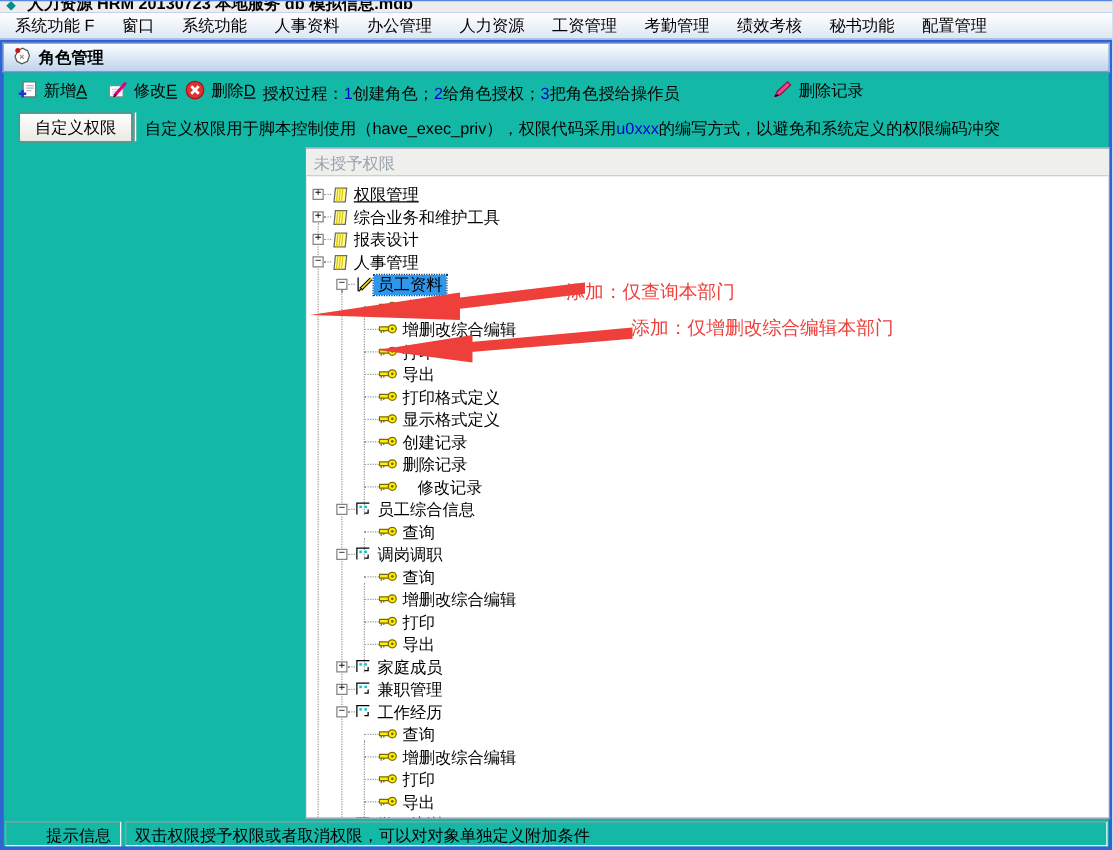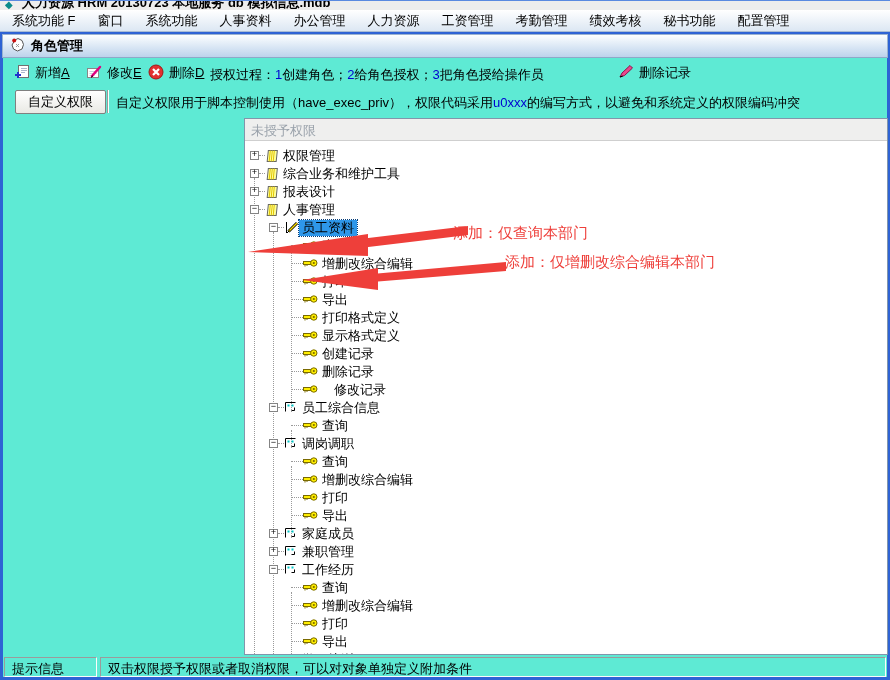--- a/index.html
+++ b/index.html
@@ -16,21 +16,21 @@
   .menubar { position:absolute; left:0; top:10px; width:890px; height:22px;
     background:linear-gradient(#ffffff,#dce7f3); border-bottom:1px solid #a9bcd4;
     display:flex; align-items:center; gap:14px; padding-left:8px; }
   .menu-item { padding:2px 4px; white-space:nowrap; cursor:default; }
 
   
   .childwin { position:absolute; left:0; top:32px; width:890px; height:648px; }
   .childtitle { position:absolute; left:2px; right:2px; top:2px; height:24px;
     background:linear-gradient(#fcfeff,#bdd3ec); border:1px solid #9ab2d0; border-bottom:1px solid #8fa8c8;
     display:flex; align-items:center; gap:6px; padding-left:6px; font-weight:bold; }
-  .childbody { position:absolute; left:3px; right:3px; top:26px; bottom:3px; background:#5eead4; }
+  .childbody { position:absolute; left:3px; right:3px; top:26px; bottom:3px; background:#14b8a6; }
 
   
   .toolbar1 { position:absolute; left:0; right:0; top:0; height:30px; }
   .tbtn { position:absolute; top:4px; display:flex; align-items:center; gap:5px; height:22px; padding:0 3px; cursor:default; }
   .tbtn .hk { text-decoration:underline; }
   .tb-new { left:8px; } .tb-edit { left:80px; } .tb-del { left:142px; }
   .tb-process { position:absolute; left:207px; top:8px; white-space:nowrap; }
   .tb-operator { left:612px; }
   .seg-blue { color:#0000d0; }
 
@@ -56,21 +56,21 @@
   .ticon { position:absolute; top:2px; width:16px; height:14px; }
   .ticon svg { display:block; }
   .tlbl { position:absolute; top:1px; white-space:nowrap; padding:0 3px; line-height:16px; }
   .tlbl.sel { background:#2e97ea; outline:1px dotted #073e7a; }
 
   .vguide { position:absolute; width:0; border-left:1px dotted #9a9a9a; }
 
   
   .statusbar { position:absolute; left:1px; right:1px; top:599px; height:20px; display:flex; gap:3px; }
   .status-cell { border:1px solid; border-color:#9b9b9b #fbfbfb #fbfbfb #9b9b9b; padding:2px 7px; white-space:nowrap; overflow:hidden; }
-  .status-label { width:93px; flex:none; }
+  .status-label { width:93px; flex:none;text-align:right; }
   .status-text { flex:1; }
 
   
   .ann { position:absolute; color:#ee3f3a; font-size:15px; white-space:nowrap; z-index:20; }
   .ann1 { left:453px; top:224px; }
   .ann2 { left:505px; top:253px; }
   #arrows { position:absolute; left:0; top:0; z-index:19; pointer-events:none; }
 </style>
 </head>
 <body>
@@ -173,21 +173,21 @@
               <span class="stub" style="left: 14px; width: 6px;"></span>
               <span class="exp" style="left: 5px;">+</span>
               <span class="ticon" style="left: 20px;">
                 <svg width="14" height="14" viewBox="0 0 14 14">
                   <g transform="skewX(-6)">
                     <rect x="3.5" y="1.5" width="9" height="11" fill="#ffff99" stroke="#666"></rect>
                     <path d="M5.5 1.5 V12.5 M7.5 1.5 V12.5 M9.5 1.5 V12.5" stroke="#e0c400" stroke-width="1"></path>
                   </g>
                 </svg>
               </span>
-              <span class="tlbl" style="left: 35px;">权限管理</span>
+              <span class="tlbl" style="left: 35px; text-decoration: underline;">权限管理</span>
             </div>
             <div class="trow">
               <span class="stub" style="left: 14px; width: 6px;"></span>
               <span class="exp" style="left: 5px;">+</span>
               <span class="ticon" style="left: 20px;">
                 <svg width="14" height="14" viewBox="0 0 14 14">
                   <g transform="skewX(-6)">
                     <rect x="3.5" y="1.5" width="9" height="11" fill="#ffff99" stroke="#666"></rect>
                     <path d="M5.5 1.5 V12.5 M7.5 1.5 V12.5 M9.5 1.5 V12.5" stroke="#e0c400" stroke-width="1"></path>
                   </g>

